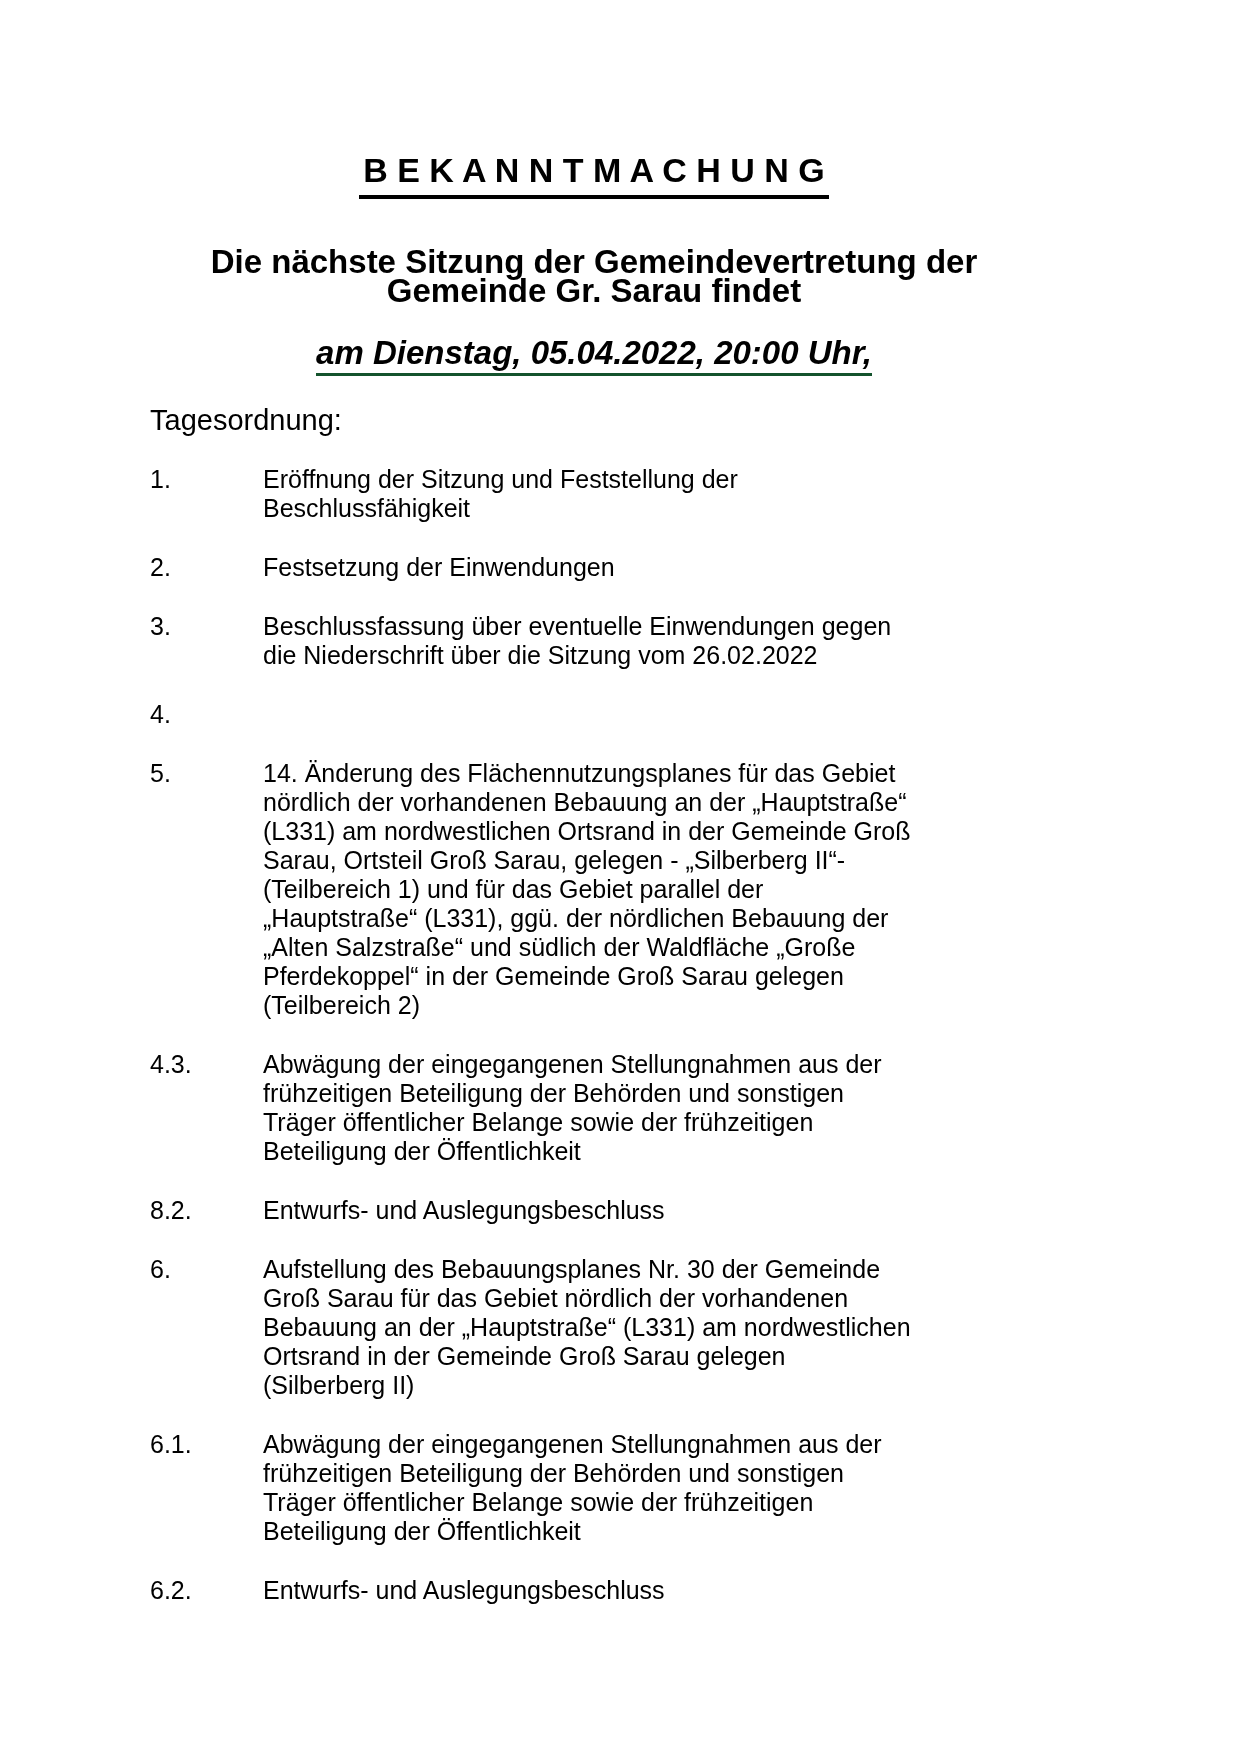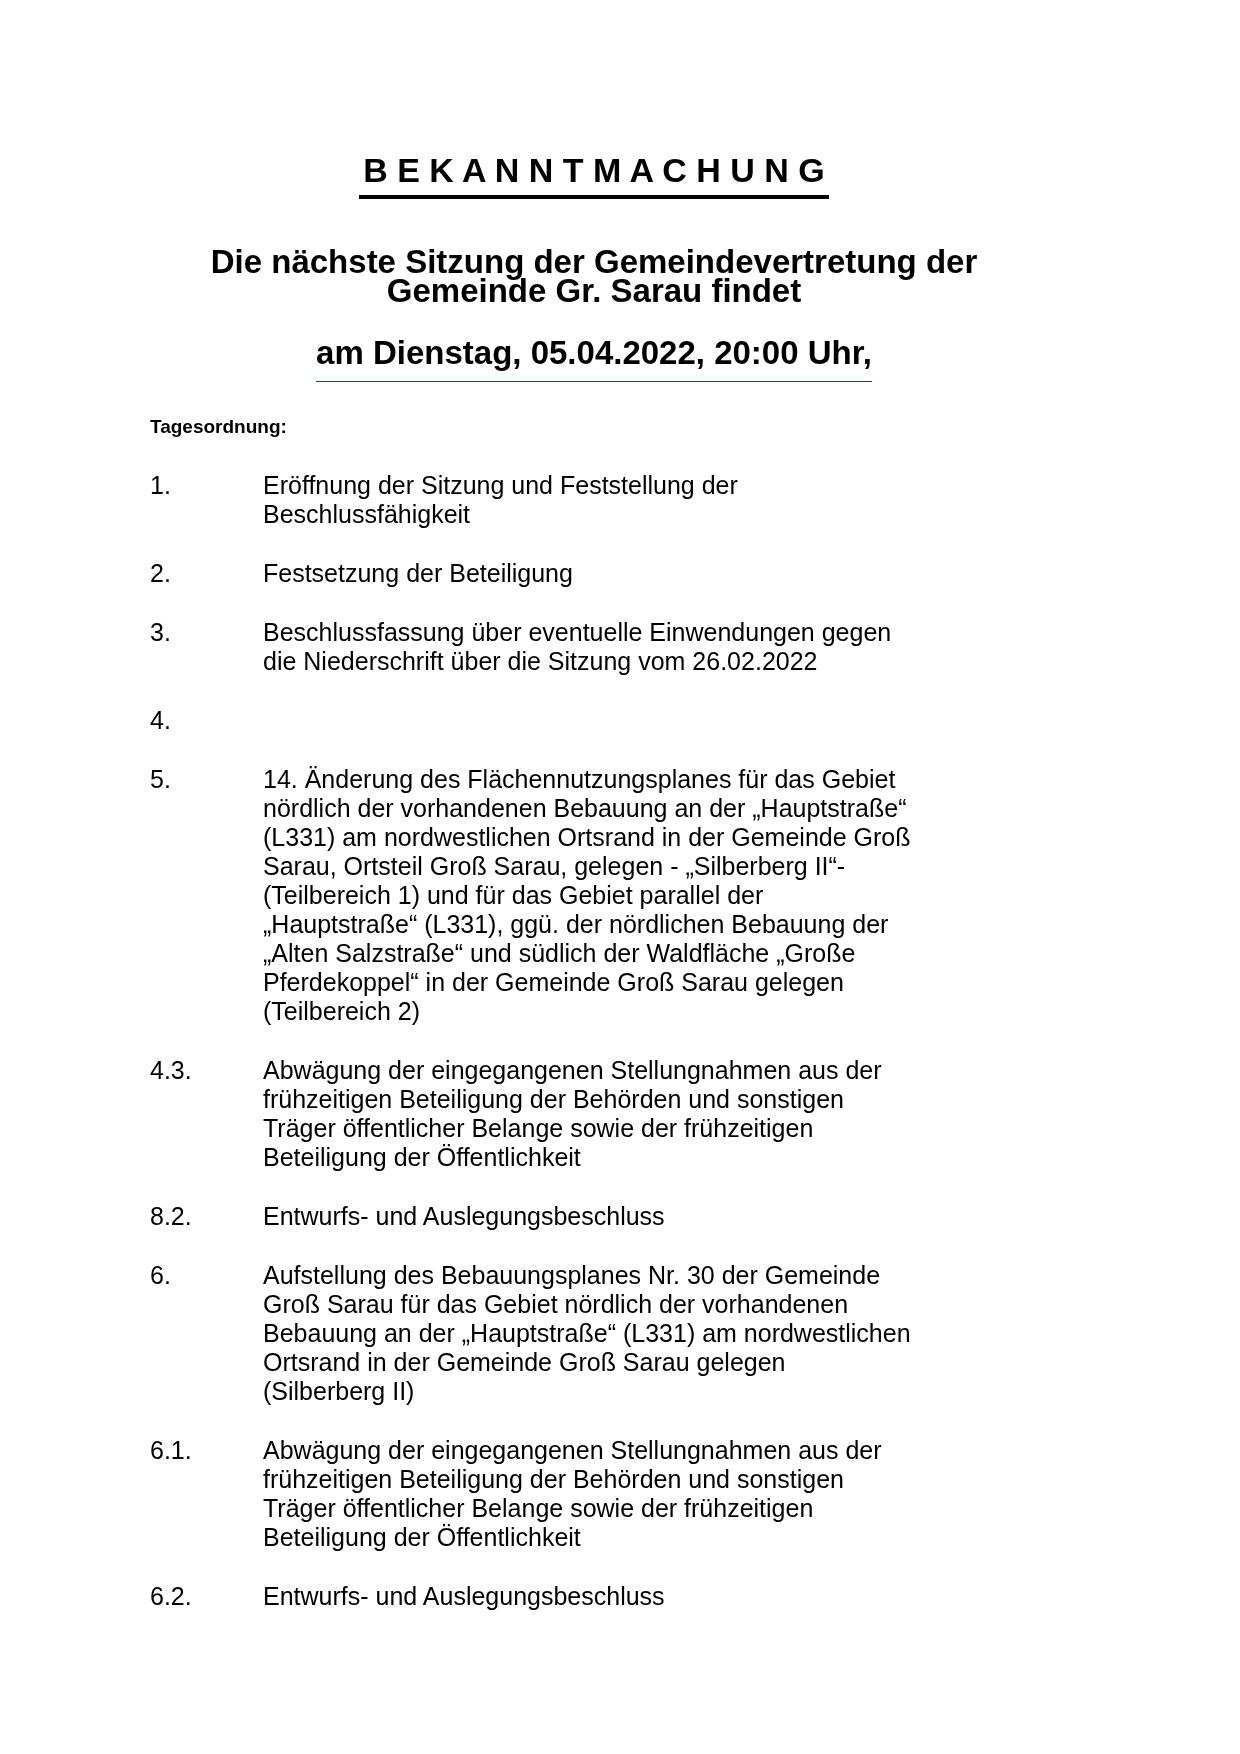--- a/index.html
+++ b/index.html
@@ -38,26 +38,27 @@
     font-weight: 700;
     font-size: 33px;
     line-height: 29px;
     margin: 33px 0 0 0;
   }
   .intro-line.first {
     margin-top: 48px;
   }
   .underline-thin {
     display: inline-block;
-    border-bottom: 1px solid #14532d;
-    padding-bottom: 14px;
+    border-bottom: 3px solid #14532d;
+    padding-bottom: 6px;
+    font-style: italic;
   }
   .agenda-heading {
-    font-weight: 700;
-    font-size: 19px;
+    font-weight: 400;
+    font-size: 29px;
     line-height: 29px;
     margin: 30px 0 0 0;
   }
   .agenda-item {
     display: flex;
     align-items: flex-start;
     font-size: 25px;
     line-height: 29px;
     margin-top: 30px;
   }
@@ -86,21 +87,21 @@
 
   <div id="agenda-list">
   <div class="agenda-item">
     <span class="agenda-num">1.</span>
     <span class="agenda-text">Eröffnung der Sitzung und Feststellung der
 Beschlussfähigkeit</span>
   </div>
 
   <div class="agenda-item">
     <span class="agenda-num">2.</span>
-    <span class="agenda-text">Festsetzung der Beteiligung</span>
+    <span class="agenda-text">Festsetzung der Einwendungen</span>
   </div>
 
   <div class="agenda-item">
     <span class="agenda-num">3.</span>
     <span class="agenda-text">Beschlussfassung über eventuelle Einwendungen gegen
 die Niederschrift über die Sitzung vom 26.02.2022</span>
   </div>
 
   <div class="agenda-item">
     <span class="agenda-num">4.</span>

